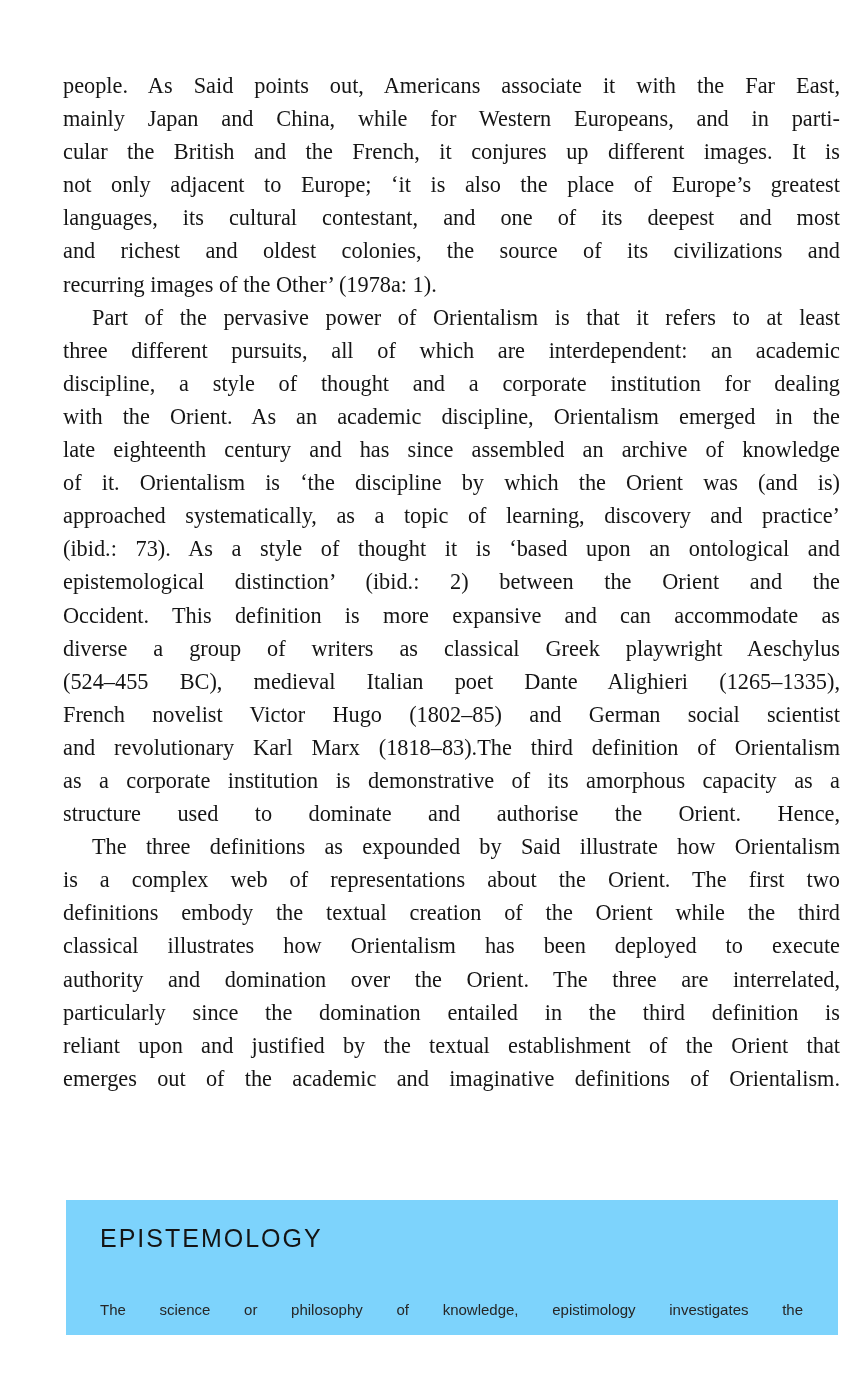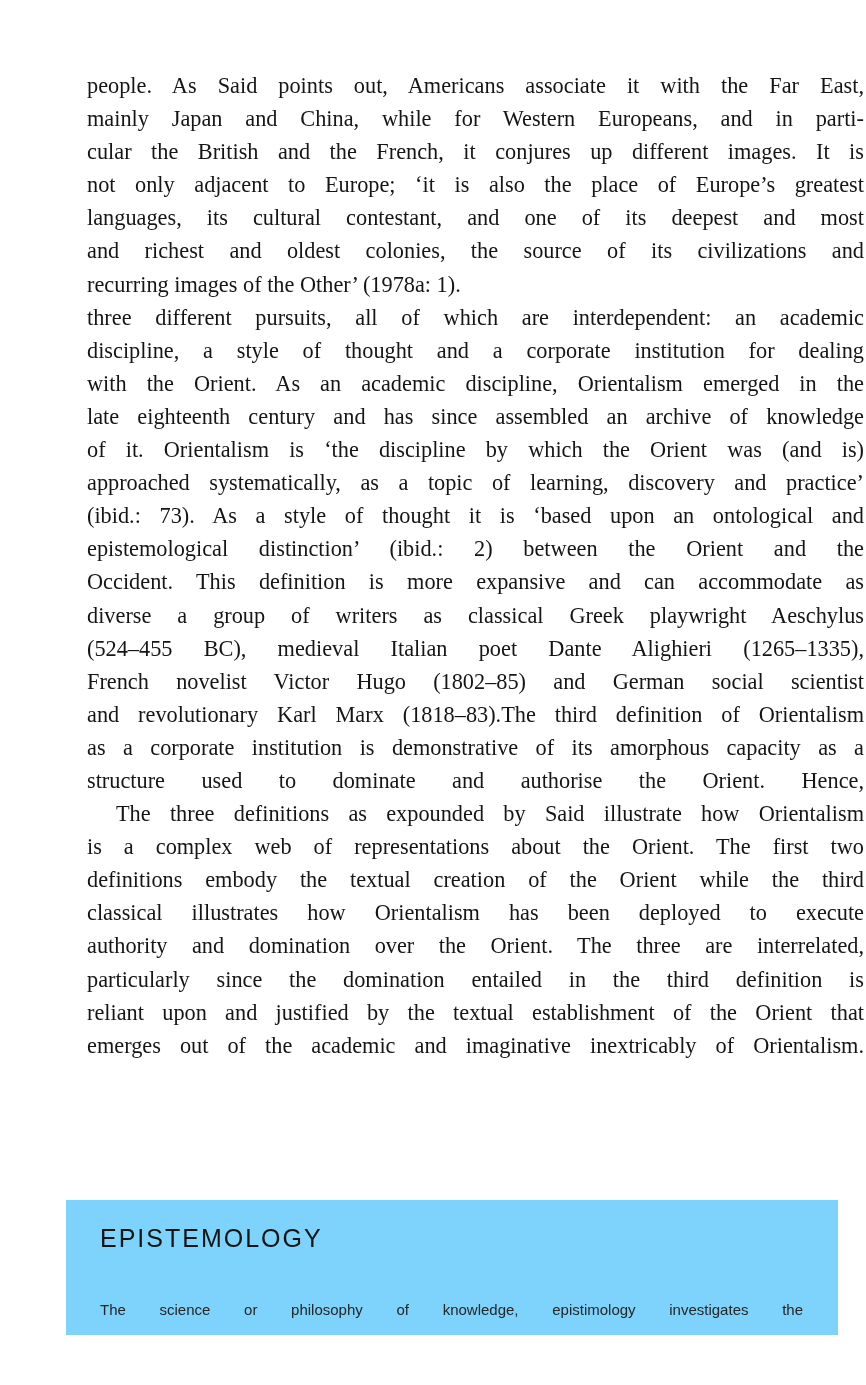--- a/index.html
+++ b/index.html
@@ -16,21 +16,20 @@
     font-family: "Liberation Serif", serif;
   }
   .body-text {
     position: absolute;
     left: 63px;
     top: 69px;
     width: 777px;
     font-size: 22.3px;
     line-height: 33.1px;
     color: #151515;
-    margin-left: 24px;
   }
   .para { margin: 0; }
   .line {
     text-align: justify;
     text-align-last: justify;
     height: 33.1px;
     overflow: hidden;
   }
   .line.end {
     text-align-last: left;
@@ -79,20 +78,21 @@
       <div class="para">
         <div class="line">people. As Said points out, Americans associate it with the Far East,</div>
         <div class="line">mainly Japan and China, while for Western Europeans, and in parti-</div>
         <div class="line">cular the British and the French, it conjures up different images. It is</div>
         <div class="line">not only adjacent to Europe; ‘it is also the place of Europe’s greatest</div>
         <div class="line">languages, its cultural contestant, and one of its deepest and most</div>
         <div class="line">and richest and oldest colonies, the source of its civilizations and</div>
         <div class="line end">recurring images of the Other’ (1978a: 1).</div>
       </div>
       <div class="para">
+        <div class="line indent">Part of the pervasive power of Orientalism is that it refers to at least</div>
         <div class="line">three different pursuits, all of which are interdependent: an academic</div>
         <div class="line">discipline, a style of thought and a corporate institution for dealing</div>
         <div class="line">with the Orient. As an academic discipline, Orientalism emerged in the</div>
         <div class="line">late eighteenth century and has since assembled an archive of knowledge</div>
         <div class="line">of it. Orientalism is ‘the discipline by which the Orient was (and is)</div>
         <div class="line">approached systematically, as a topic of learning, discovery and practice’</div>
         <div class="line">(ibid.: 73). As a style of thought it is ‘based upon an ontological and</div>
         <div class="line">epistemological distinction’ (ibid.: 2) between the Orient and the</div>
         <div class="line">Occident. This definition is more expansive and can accommodate as</div>
         <div class="line">diverse a group of writers as classical Greek playwright Aeschylus</div>
@@ -103,21 +103,21 @@
         <div class="line">structure used to dominate and authorise the Orient. Hence,</div>
       </div>
       <div class="para">
         <div class="line indent">The three definitions as expounded by Said illustrate how Orientalism</div>
         <div class="line">is a complex web of representations about the Orient. The first two</div>
         <div class="line">definitions embody the textual creation of the Orient while the third</div>
         <div class="line">classical illustrates how Orientalism has been deployed to execute</div>
         <div class="line">authority and domination over the Orient. The three are interrelated,</div>
         <div class="line">particularly since the domination entailed in the third definition is</div>
         <div class="line">reliant upon and justified by the textual establishment of the Orient that</div>
-        <div class="line">emerges out of the academic and imaginative inextricably of Orientalism.</div>
+        <div class="line">emerges out of the academic and imaginative definitions of Orientalism.</div>
       </div>
     </div>
   <aside class="glossary-box" style="background: #7dd3fc;">
     <h2 class="glossary-heading">EPISTEMOLOGY</h2>
     <div class="glossary-body" id="glossary-body">
         <div class="gline">The science or philosophy of knowledge, epistimology investigates the</div>
         <div class="gline">definition, varieties, sources and limits of knowledge, experience and</div>
       </div>
   </aside>
 </div>

